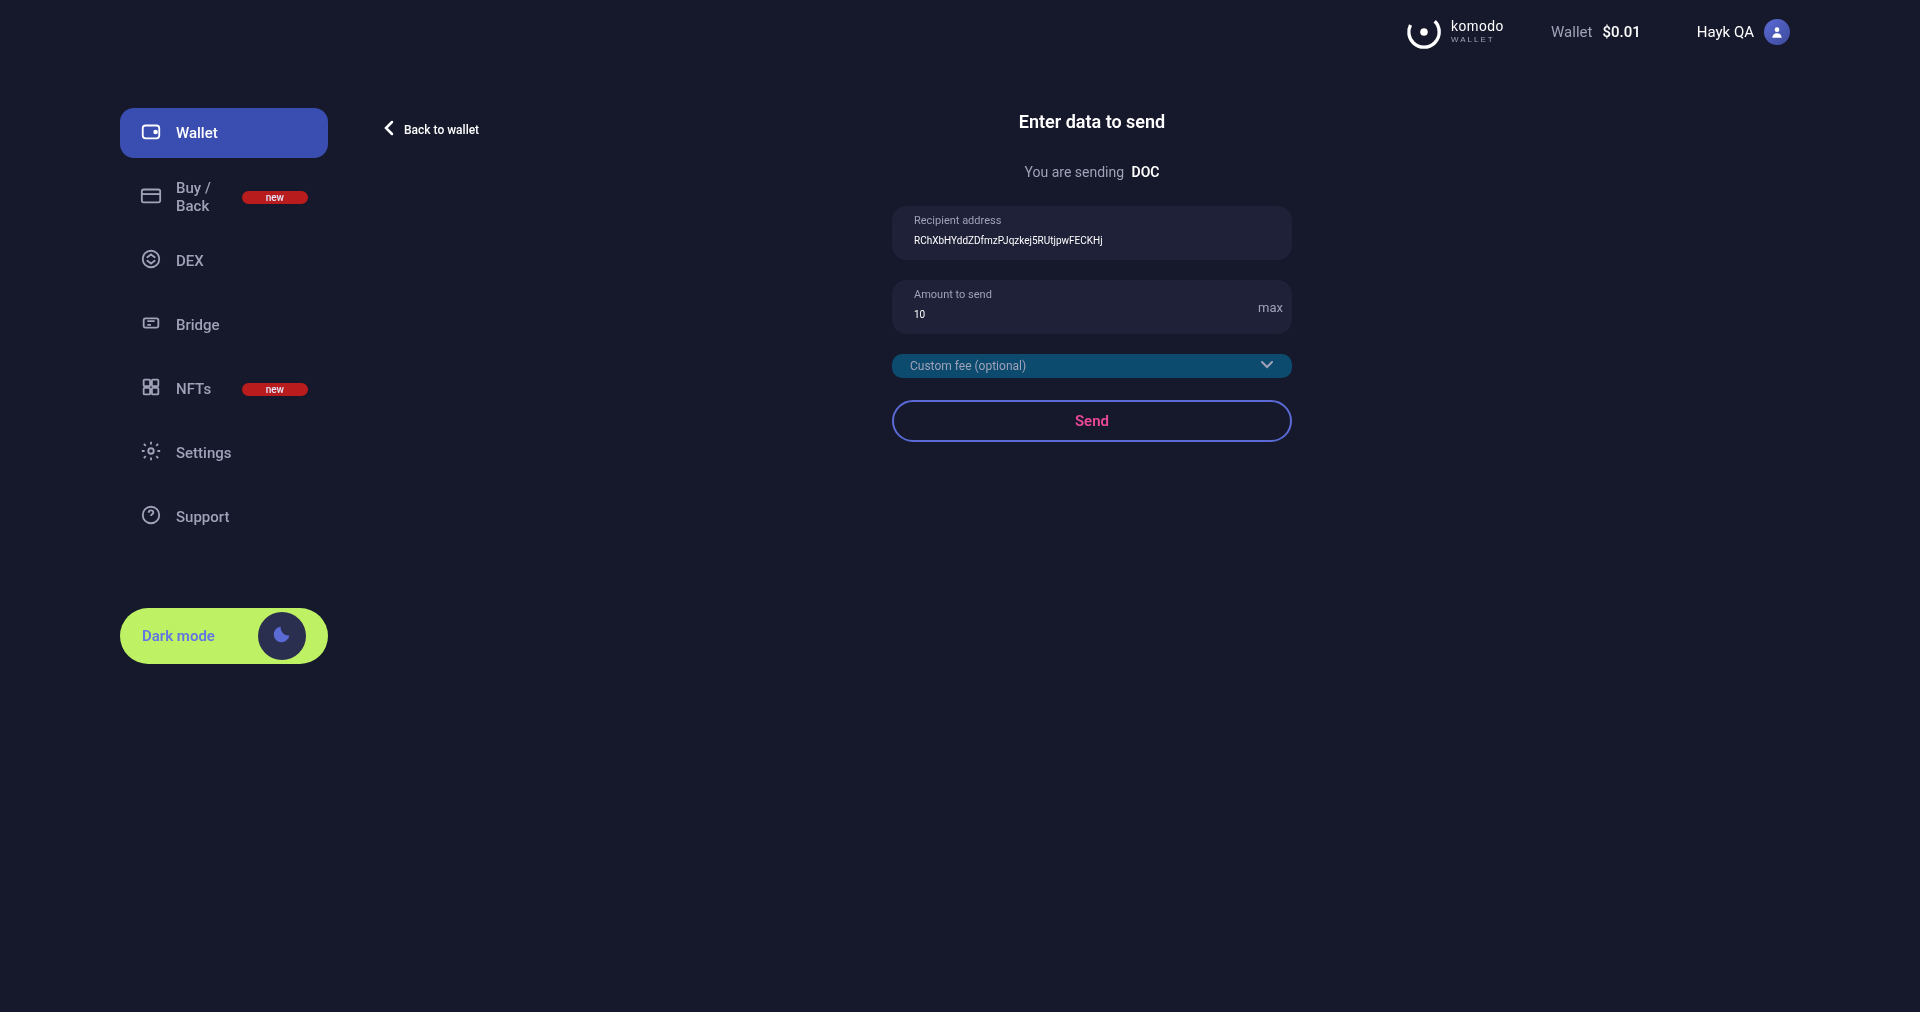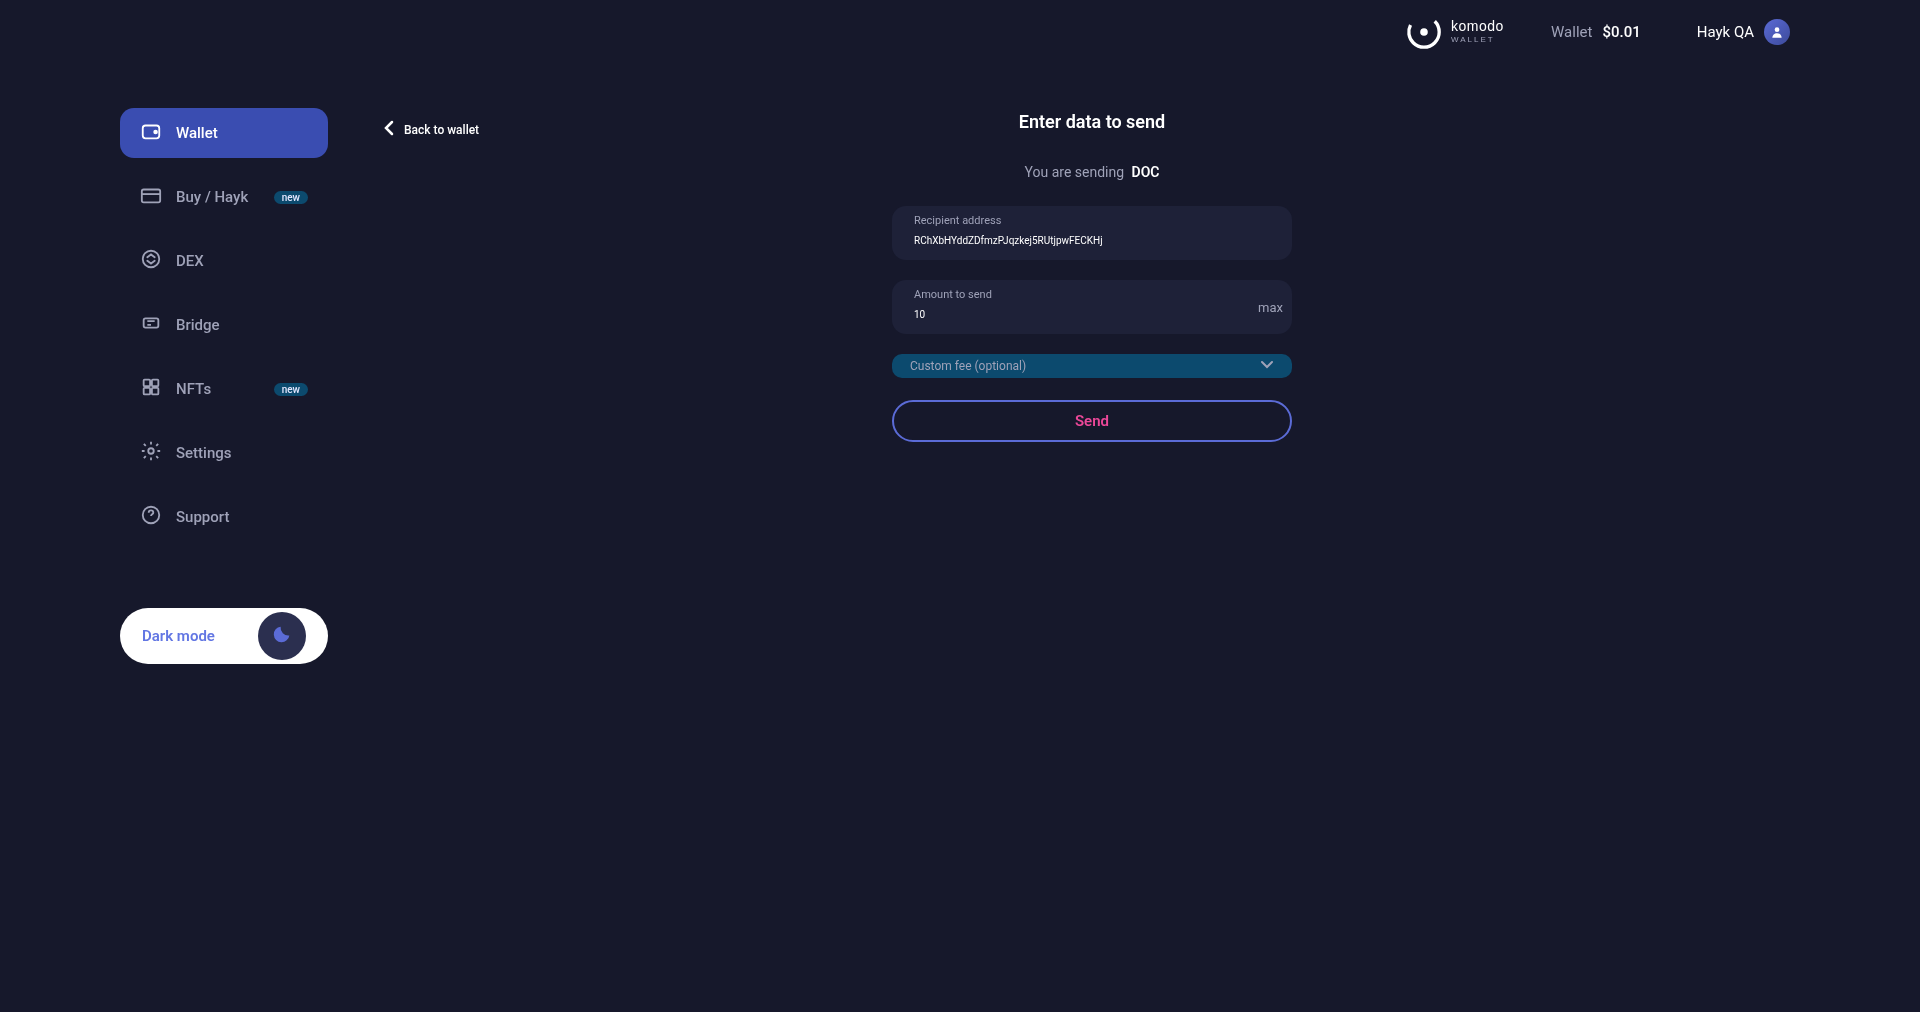--- a/index.html
+++ b/index.html
@@ -117,30 +117,30 @@
     }
     .nav-item.active {
       background: #3a4db1;
       color: #ffffff;
     }
     .nav-item .icon svg {
       width: 22px;
       height: 22px;
     }
     .nav-badge {
-      background: #0c4a6e;
+      background: #b91c1c;
       color: #e4e7ff;
       font-size: 10px;
-      padding: 1px 8px;
+      padding: 1px 24px;
       border-radius: 9px;
       margin-left: auto;
     }
     .dark-mode-card {
       margin-top: 52px;
-      background: #ffffff;
+      background: #bef264;
       border-radius: 30px;
       padding: 14px 22px;
       display: flex;
       align-items: center;
       justify-content: space-between;
       height: 56px;
     }
     .dark-mode-label {
       font-size: 15px;
       font-weight: 600;
@@ -314,21 +314,21 @@
         <span>Wallet</span>
       </div>
 
       <div class="nav-item">
         <span class="icon">
           <svg viewBox="0 0 24 24" fill="none" stroke="#9fa2b8" stroke-width="2">
             <rect x="2" y="6" width="20" height="14" rx="2"></rect>
             <line x1="2" y1="11" x2="22" y2="11"></line>
           </svg>
         </span>
-        <span>Buy / Hayk</span>
+        <span>Buy / Back</span>
         <span class="nav-badge">new</span>
       </div>
 
       <div class="nav-item">
         <span class="icon">
           <svg viewBox="0 0 24 24" fill="none" stroke="#9fa2b8" stroke-width="2">
             <circle cx="12" cy="12" r="9"></circle>
             <path d="M8 10l4-3 4 3M8 14l4 3 4-3" stroke-linecap="round"></path>
           </svg>
         </span>

